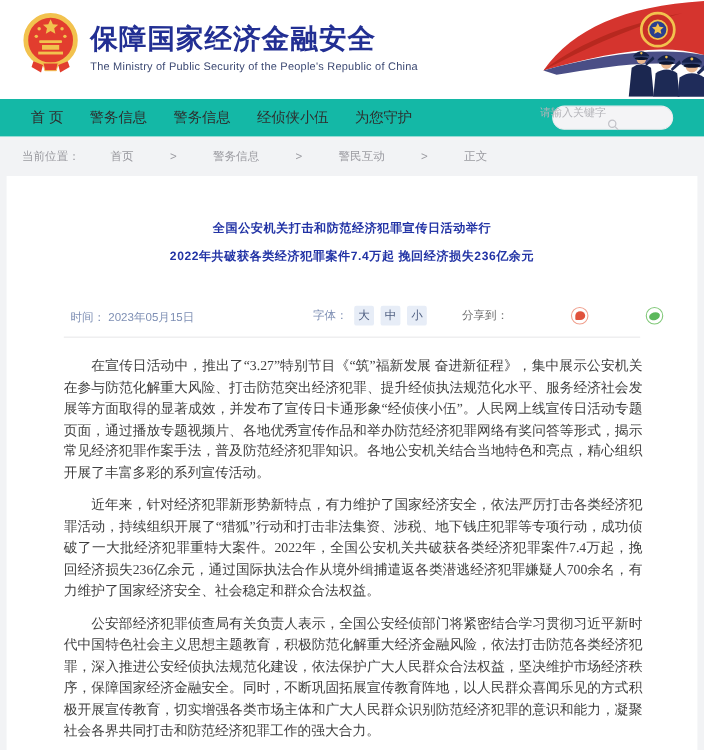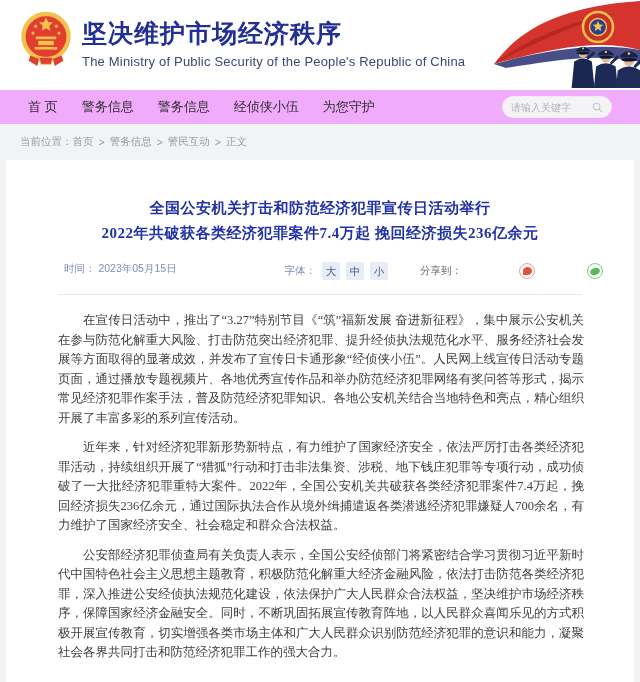--- a/index.html
+++ b/index.html
@@ -5,41 +5,41 @@
   * { margin:0; padding:0; box-sizing:border-box; }
   html,body { width:640px; height:682px; overflow:hidden; }
   body { background:#f2f3f5; font-family:"Liberation Sans", sans-serif; }
 
   
   .site-header { position:relative; width:640px; height:90px; background:#fff; }
   .brand { position:absolute; left:20px; top:10px; display:flex; align-items:center; }
   .emblem { width:52px; height:60px; }
   .brand-text { margin-left:10px; padding-top:6px; }
   .site-title { font-size:25px; font-weight:bold; color:#222f93; letter-spacing:1px; font-family:"Liberation Sans", sans-serif; }
-  .site-subtitle { margin-top:4px; font-size:13px; color:#3b4872; letter-spacing:0.2px; }
+  .site-subtitle { margin-top:4px; font-size:10px; color:#3b4872; letter-spacing:0.2px; }
   .header-art { position:absolute; right:0; top:0; width:160px; height:88px; }
 
   
-  .main-nav { position:relative; width:640px; height:34px; background:#f0abfc; display:flex; align-items:center; padding-left:28px; }
+  .main-nav { position:relative; width:640px; height:34px; background:#14b8a6; display:flex; align-items:center; padding-left:28px; }
   .nav-item { font-size:13px; color:#2e2e2e; text-decoration:none; margin-right:24px; white-space:pre; cursor:pointer; }
-  .search-box { position:absolute; right:28px; top:6px; width:110px; height:22px; background:#f4f4f6; border:1px solid #ececef; border-radius:11px; display:flex; align-items:center; padding:0 8px; }
+  .search-box { position:absolute; right:28px; top:6px; width:110px; height:22px; background:#f4f4f6; border:1px solid #ececef; border-radius:11px; display:flex; align-items:center; padding:0 8px;flex-direction:column; }
   .search-box input { flex:1; min-width:0; border:none; background:transparent; outline:none; font-size:10px; color:#555; }
   .search-box input::placeholder { color:#b3b3b8; }
   .search-icon { width:11px; height:11px; flex:0 0 auto; }
 
   
-  .breadcrumb { width:640px; height:36px; background:#f2f3f5; display:flex; align-items:center; padding-left:20px; font-size:10.5px; color:#9a9aa0; }
+  .breadcrumb { width:640px; height:36px; background:#f2f3f5; display:flex; align-items:center; padding-left:20px; font-size:10.5px; color:#9a9aa0;gap:28px; }
   .breadcrumb a { color:#9a9aa0; text-decoration:none; cursor:pointer; }
   .crumb-sep { margin:0 5px; }
 
   
   .card { margin:0 6px; background:#fff; height:522px; overflow:hidden; }
-  .article-title { margin-top:36px; text-align:center; color:#2233a5; font-size:15px; font-weight:bold; line-height:25px; letter-spacing:0.5px;font-family:Liberation Serif, serif; }
+  .article-title { margin-top:36px; text-align:center; color:#2233a5; font-size:11px; font-weight:bold; line-height:25px; letter-spacing:0.5px; }
 
-  .meta-row { margin-top:16px; padding:0 31px 0 58px; height:22px; display:flex; align-items:flex-start; font-size:10.5px; }
+  .meta-row { margin-top:28px; padding:0 31px 0 58px; height:22px; display:flex; align-items:flex-end; font-size:10.5px; }
   .meta-time { color:#7e8fb4; }
   .meta-right { margin-left:auto; display:flex; align-items:center; }
   .font-label { color:#7e8fb4; margin-right:6px; }
   .font-size-btn { display:inline-block; width:18px; height:18px; line-height:18px; text-align:center; background:#e7edf7; color:#4a5a7d; font-size:10.5px; border-radius:2px; margin-right:6px; cursor:pointer; }
   .share-group { margin-left:26px; display:flex; align-items:center;gap:48px; }
   .share-label { color:#6b6b6b; margin-right:5px; }
   .share-icon { width:16px; height:16px; border-radius:50%; display:flex; align-items:center; justify-content:center; margin-left:4px; cursor:pointer; }
   .share-icon.weibo { border:1px solid #f0a08e; }
   .share-icon.wechat { border:1px solid #82c97a; }
   .weibo-glyph { width:9px; height:8px; background:#e0523c; border-radius:50% 50% 50% 12%; }
@@ -63,21 +63,21 @@
       <circle cx="15" cy="26" r="1.8" fill="#f2c24e"></circle>
       <circle cx="45" cy="26" r="1.8" fill="#f2c24e"></circle>
       <rect x="18" y="30" width="24" height="3" rx="1" fill="#f2c24e"></rect>
       <rect x="21" y="35" width="18" height="5" fill="#f2c24e"></rect>
       <rect x="17" y="42" width="26" height="3" fill="#f2c24e"></rect>
       <path d="M12 52 L22 56 L20 64 L10 58 Z" fill="#e23d2e"></path>
       <path d="M48 52 L38 56 L40 64 L50 58 Z" fill="#e23d2e"></path>
       <path d="M22 54 h16 l-2 8 h-12 Z" fill="#e23d2e" stroke="#f2c24e" stroke-width="1"></path>
     </svg>
     <div class="brand-text">
-      <div class="site-title">坚决维护市场经济秩序</div>
+      <div class="site-title">保障国家经济金融安全</div>
       <div class="site-subtitle">The Ministry of Public Security of the People's Republic of China</div>
     </div>
   </div>
   <svg class="header-art" viewBox="0 0 160 88">
     <rect width="160" height="88" fill="#ffffff"></rect>
     <path d="M14,64 C42,26 86,6 160,1 L160,50 C118,38 66,50 14,64 Z" fill="#d5342e"></path>
     <path d="M14,64 C50,36 96,20 140,12 C100,22 52,44 14,64 Z" fill="#b7281f"></path>
     <path d="M14,64 C66,50 116,42 160,50 L160,62 C118,52 64,62 26,68 Z" fill="#4a4e86"></path>
     <circle cx="118" cy="27" r="15" fill="#c92f26" stroke="#f2c24e" stroke-width="2.5"></circle>
     <circle cx="118" cy="27" r="8.5" fill="#2a3f8f" stroke="#f2c24e" stroke-width="1.5"></circle>

